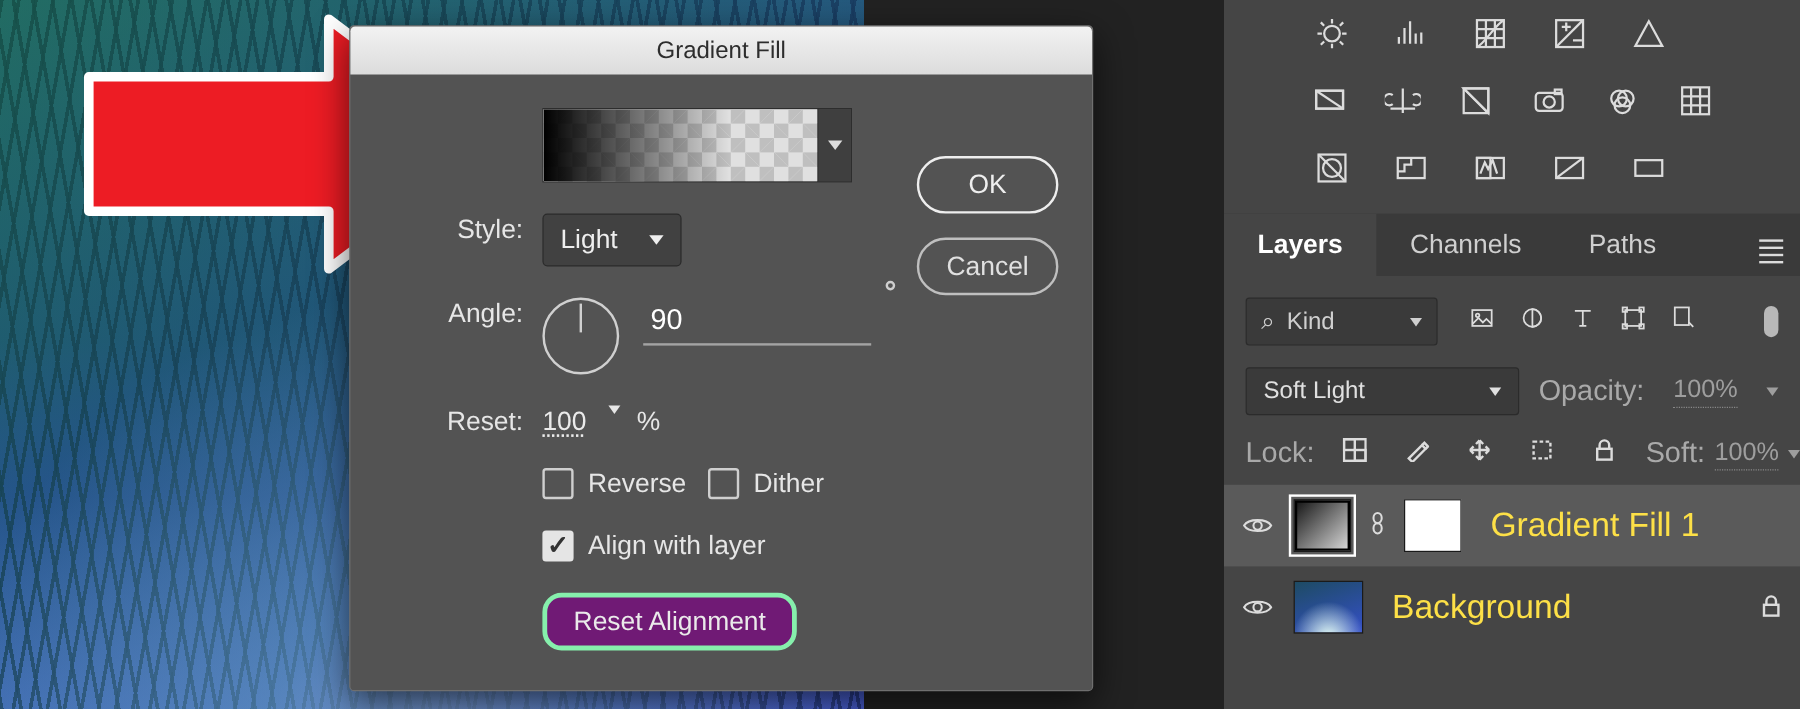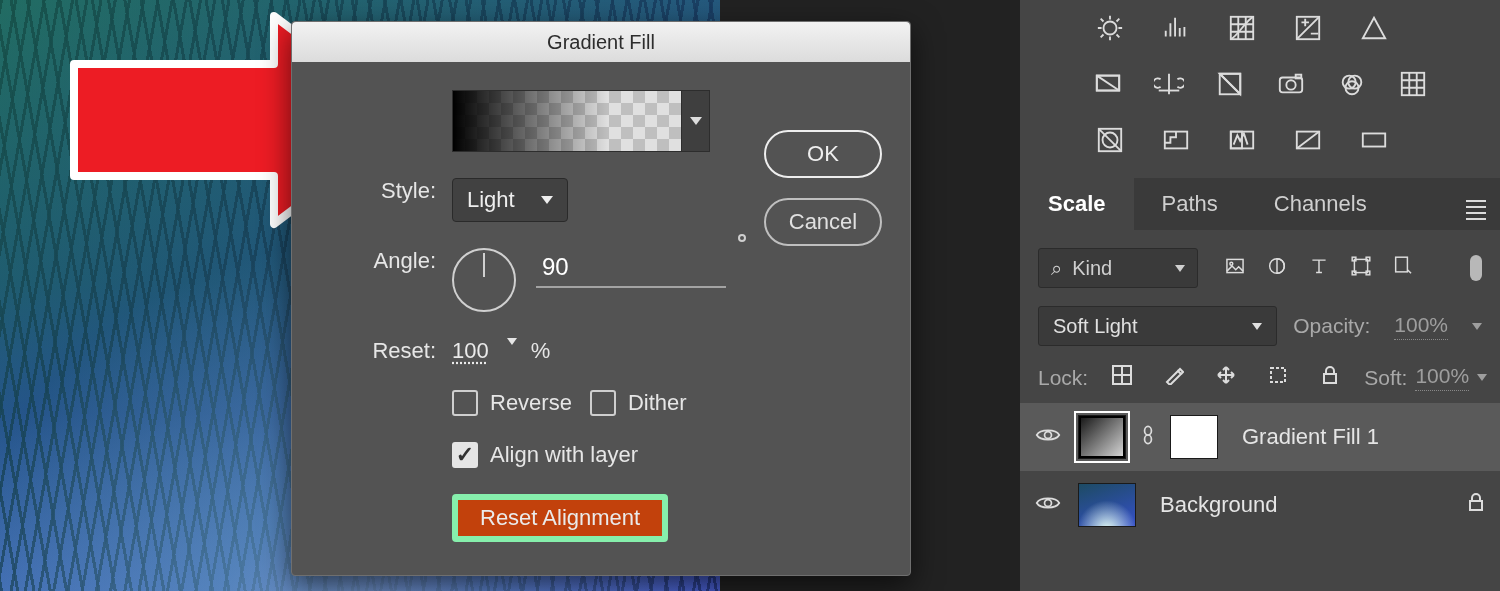--- a/index.html
+++ b/index.html
@@ -103,21 +103,21 @@
   .cb.checked { background:#e5e5e5; border-color:#e5e5e5; color:#333; font-weight:bold; }
 
   .btn-row { position:absolute; right:28px; top:26px; display:flex; flex-direction:column; gap:20px;margin-top:42px; }
   .pill {
     width:118px; height:48px; border:2px solid #eee; border-radius:26px;
     display:flex; align-items:center; justify-content:center; color:#eee; font-size:22px;
     cursor:pointer;
   }
   .pill.secondary { border-color:#bfbfbf; color:#e0e0e0; }
   .button {
-    height:48px; padding:0 22px; background:#c2410c; border:6px solid #86efac; border-radius:4px;
+    height:48px; padding:0 22px; background:#701a75; border:4px solid #86efac; border-radius:16px;
     display:inline-flex; align-items:center; color:#eaeaea; font-size:22px; cursor:pointer;
   }
 
   
   .right-rail { position:absolute; left:1020px; top:0; right:0; bottom:0; background:#454545; }
   .adjust-grid {
     padding:10px 72px 10px 72px; display:flex; flex-direction:column; gap:20px;
   }
   .adjust-row { display:flex; gap:30px; justify-content:flex-start; }
   .adj-icon { width:36px; height:36px; display:flex; align-items:center; justify-content:center; color:#dcdcdc; cursor:pointer; }
@@ -140,29 +140,29 @@
   }
   .lc-icons .i { color:#b8b8b8; margin:0 10px; cursor:pointer; }
   .knob { width:12px; height:26px; background:#b8b8b8; border-radius:6px; margin-left:auto; }
 
   .blend-select {
     display:flex; align-items:center; gap:10px; border:1px solid #2b2b2b; background:#3a3a3a;
     height:40px; padding:0 14px; border-radius:3px; color:#e0e0e0; font-size:20px; width:246px;
     cursor:pointer;
     justify-content:flex-end;
   }
-  .lbl2 { color:#a9a9a9; font-size:21px; }
+  .lbl2 { color:#a9a9a9; font-size:24px; }
   .val-dotted { color:#9e9e9e; border-bottom:1px dotted #888; padding-bottom:2px; margin-left:8px; }
 
   .lock-icons .i { color:#b8b8b8; margin:0 8px; font-size:20px; }
 
   .layer-list { margin-top:6px; }
   .layer-row {
     display:flex; align-items:center; height:68px; padding:0 14px 0 14px; gap:16px;
-    color:#e5e5e5; font-size:22px;
+    color:#fde047; font-size:28px;
   }
   .layer-row.active { background:#5a5a5a; }
   .eye { color:#d8d8d8; width:28px; text-align:center; cursor:pointer; }
   .thumb {
     width:48px; height:44px; background:#777; border:1px solid #1a1a1a;
     display:inline-block; position:relative;
   }
   .thumb.selected { outline:2px solid #fff; outline-offset:2px; box-shadow:0 0 0 2px #000 inset; }
   .thumb.grad { background:linear-gradient(135deg,#111 0%, #ddd 100%); }
   .thumb.mask { background:#fff; }
@@ -378,27 +378,27 @@
                 <stop offset="1" stop-color="#eee"></stop>
               </linearGradient>
             </defs>
           </svg>
         </div>
     </div>
   </div>
 
   <div class="panel-tabs">
     <div class="tab active">
-        <span>Scale</span>
+        <span>Layers</span>
+      </div>
+    <div class="tab">
+        <span>Channels</span>
       </div>
     <div class="tab">
         <span>Paths</span>
-      </div>
-    <div class="tab">
-        <span>Channels</span>
       </div>
     <div class="panel-menu-icon">
       <span class="hamburger-lines">
           <span></span>
           <span></span>
           <span></span>
           <span></span>
         </span>
     </div>
   </div>

